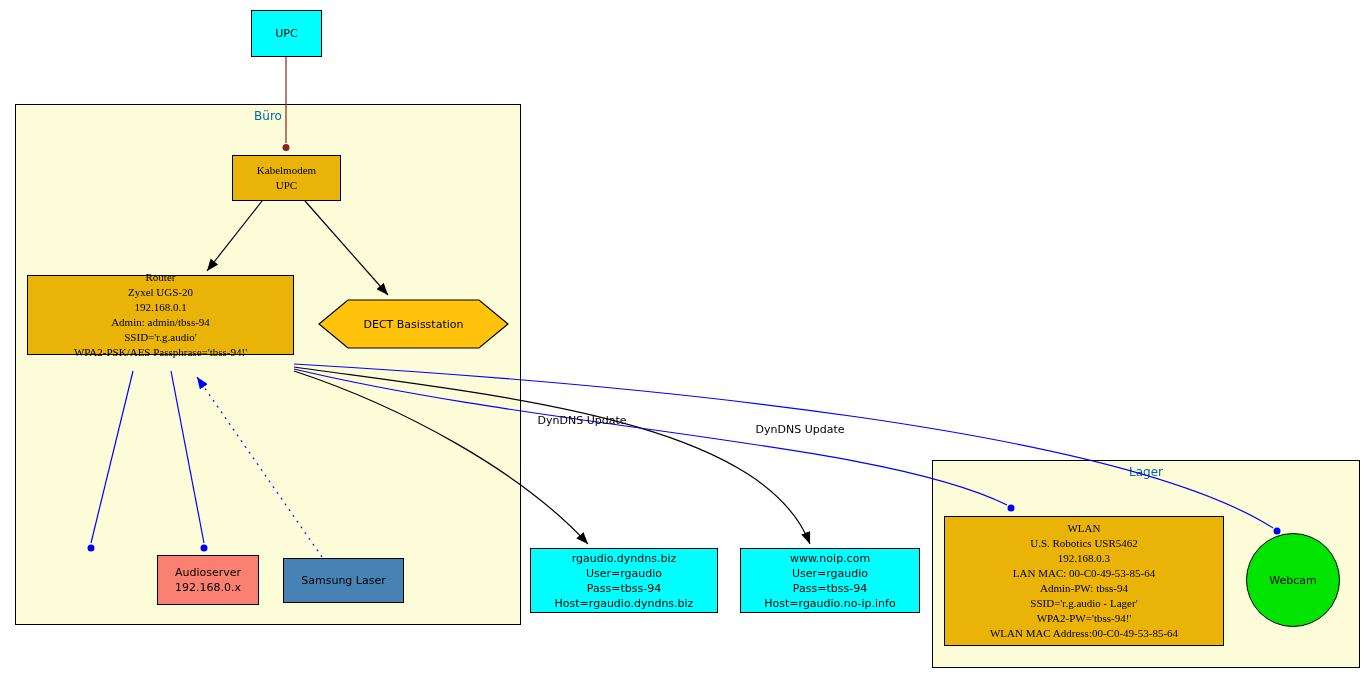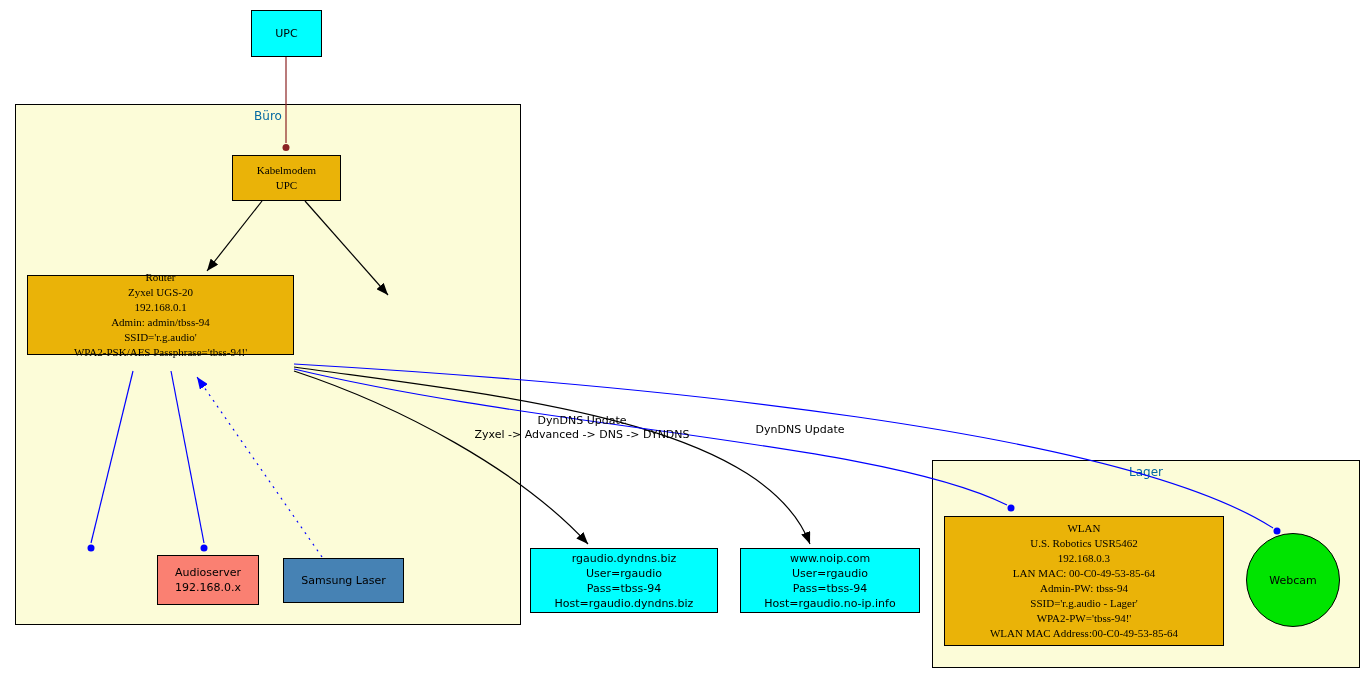--- a/index.html
+++ b/index.html
@@ -90,20 +90,26 @@
     <div>
         <div>Router</div>
         <div>Zyxel UGS-20</div>
         <div>192.168.0.1</div>
         <div>Admin: admin/tbss-94</div>
         <div>SSID='r.g.audio'</div>
         <div>WPA2-PSK/AES Passphrase='tbss-94!'</div>
       </div>
   </div>
 
+  <div class="node hex" style="left:318px;top:299px;width:191px;height:50px">
+    <svg width="191" height="50" viewBox="0 0 191 50">
+      <polygon points="30,1 161,1 190,25 161,49 30,49 1,25" fill="#ffc30b" stroke="#000000" stroke-width="1.2"></polygon>
+    </svg>
+    <span class="hex-label">DECT Basisstation</span>
+  </div>
 
 
   <div class="node rect fill-salmon" style="left:157px;top:555px;width:102px;height:50px">
     <div>
         <div>Audioserver</div>
         <div>192.168.0.x</div>
       </div>
   </div>
 
   <div class="node rect fill-steel" style="left:283px;top:558px;width:121px;height:45px">
@@ -140,18 +146,17 @@
         <div>WLAN MAC Address:00-C0-49-53-85-64</div>
       </div>
   </div>
 
   <div class="node circle" style="left:1246px;top:533px;width:94px;height:94px">
     <span>Webcam</span>
   </div>
 
   <div class="edge-label" style="left:447px;top:414px;width:270px">
       <div>DynDNS Update</div>
-      <div>Zyxel -&gt; Advanced -&gt; DNS -&gt; DYNDNS</div>
     </div>
 
   <div class="edge-label" style="left:745px;top:423px;width:110px">DynDNS Update</div>
 
 </div>
 
 </body></html>

